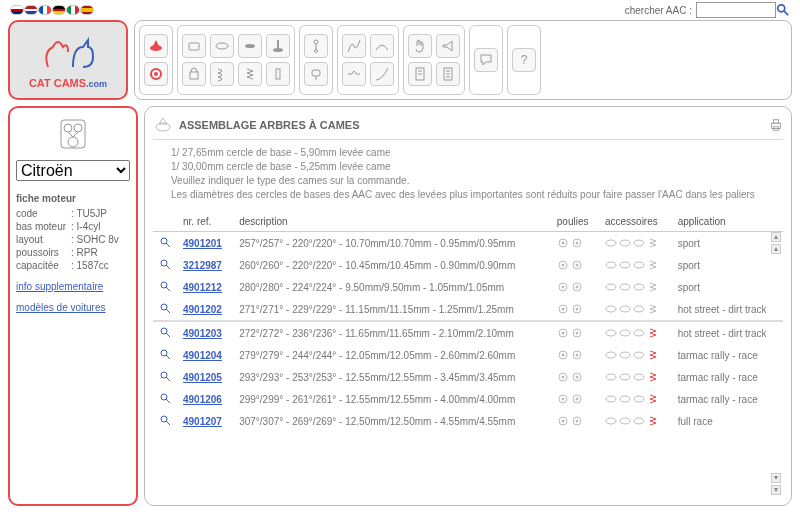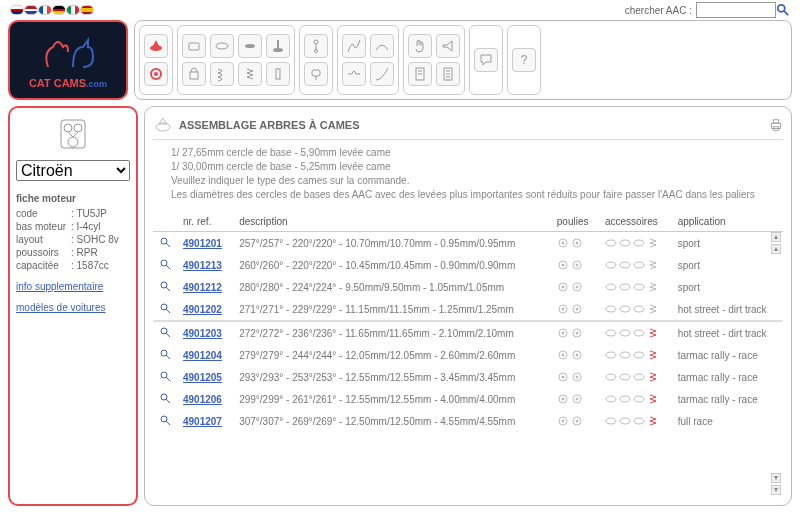--- a/index.html
+++ b/index.html
@@ -5,21 +5,21 @@
 * { box-sizing: border-box; margin: 0; padding: 0; }
 body { font-family: Arial, sans-serif; font-size: 10px; background: #fff; color: #666; width: 800px; height: 520px; overflow: hidden; }
 .top-bar { display: flex; align-items: center; padding: 2px 10px; gap: 0; }
 .flag { width: 14px; height: 10px; border-radius: 6px; border: 1px solid #ccc; display: inline-block; }
 .top-bar .spacer { flex: 1; }
 .search-label { font-size: 10px; color: #666; margin-right: 4px; }
 .search-input { width: 80px; height: 16px; border: 1px solid #999; font-size: 10px; }
 .search-icon { width: 14px; height: 14px; cursor: pointer; }
 
 .main-row { display: flex; gap: 6px; padding: 0 8px; }
-.logo-box { width: 120px; height: 80px; border: 2px solid #E7494C; border-radius: 10px; display: flex; flex-direction: column; align-items: center; justify-content: center; background: #0f172a; }
+.logo-box { width: 120px; height: 80px; border: 2px solid #E7494C; border-radius: 10px; display: flex; flex-direction: column; align-items: center; justify-content: center; background: #e5e5e5; }
 .logo-text { font-weight: bold; font-size: 11px; color: #E7494C; }
 .logo-text .com { color: #3B5FBF; font-size: 9px; }
 .logo-svg { width: 60px; height: 45px; }
 
 .toolbox { flex: 1; border: 1px solid #bbb; border-radius: 8px; padding: 4px; display: flex; gap: 4px; align-items: stretch; height: 80px; }
 .tool-group { border: 1px solid #ccc; border-radius: 6px; padding: 4px; display: grid; grid-template-columns: repeat(4, 24px); grid-auto-rows: 24px; gap: 4px; align-content: center; }
 .tool-group.narrow { grid-template-columns: 24px; }
 .tool-group.two { grid-template-columns: repeat(2, 24px); }
 .tool-btn { width: 24px; height: 24px; border: 1px solid #ccc; border-radius: 4px; background: #f7f7f7; display: flex; align-items: center; justify-content: center; cursor: pointer; }
 .tool-btn svg { width: 16px; height: 16px; }
@@ -333,21 +333,21 @@
                   </svg>
                 </div>
               </td>
               <td>sport</td>
             </tr>
             <tr>
               <td><svg class="magnify" viewBox="0 0 12 12">
                   <circle cx="5" cy="5" r="3" fill="none" stroke="#3B5FBF"></circle>
                   <line x1="7" y1="7" x2="11" y2="11" stroke="#3B5FBF"></line>
                 </svg></td>
-              <td><span class="ref">4901213</span></td>
+              <td><span class="ref">3212987</span></td>
               <td>260°/260° - 220°/220° - 10.45mm/10.45mm - 0.90mm/0.90mm</td>
               <td>
                 <div class="acc-icons">
                   <svg class="acc-ic" viewBox="0 0 12 10">
                     <circle cx="6" cy="5" r="4" fill="none" stroke="#bbb"></circle>
                     <circle cx="6" cy="5" r="1.5" fill="#bbb"></circle>
                   </svg>
                   <svg class="acc-ic" viewBox="0 0 12 10">
                     <circle cx="6" cy="5" r="4" fill="none" stroke="#bbb"></circle>
                     <circle cx="6" cy="5" r="1.5" fill="#bbb"></circle>

